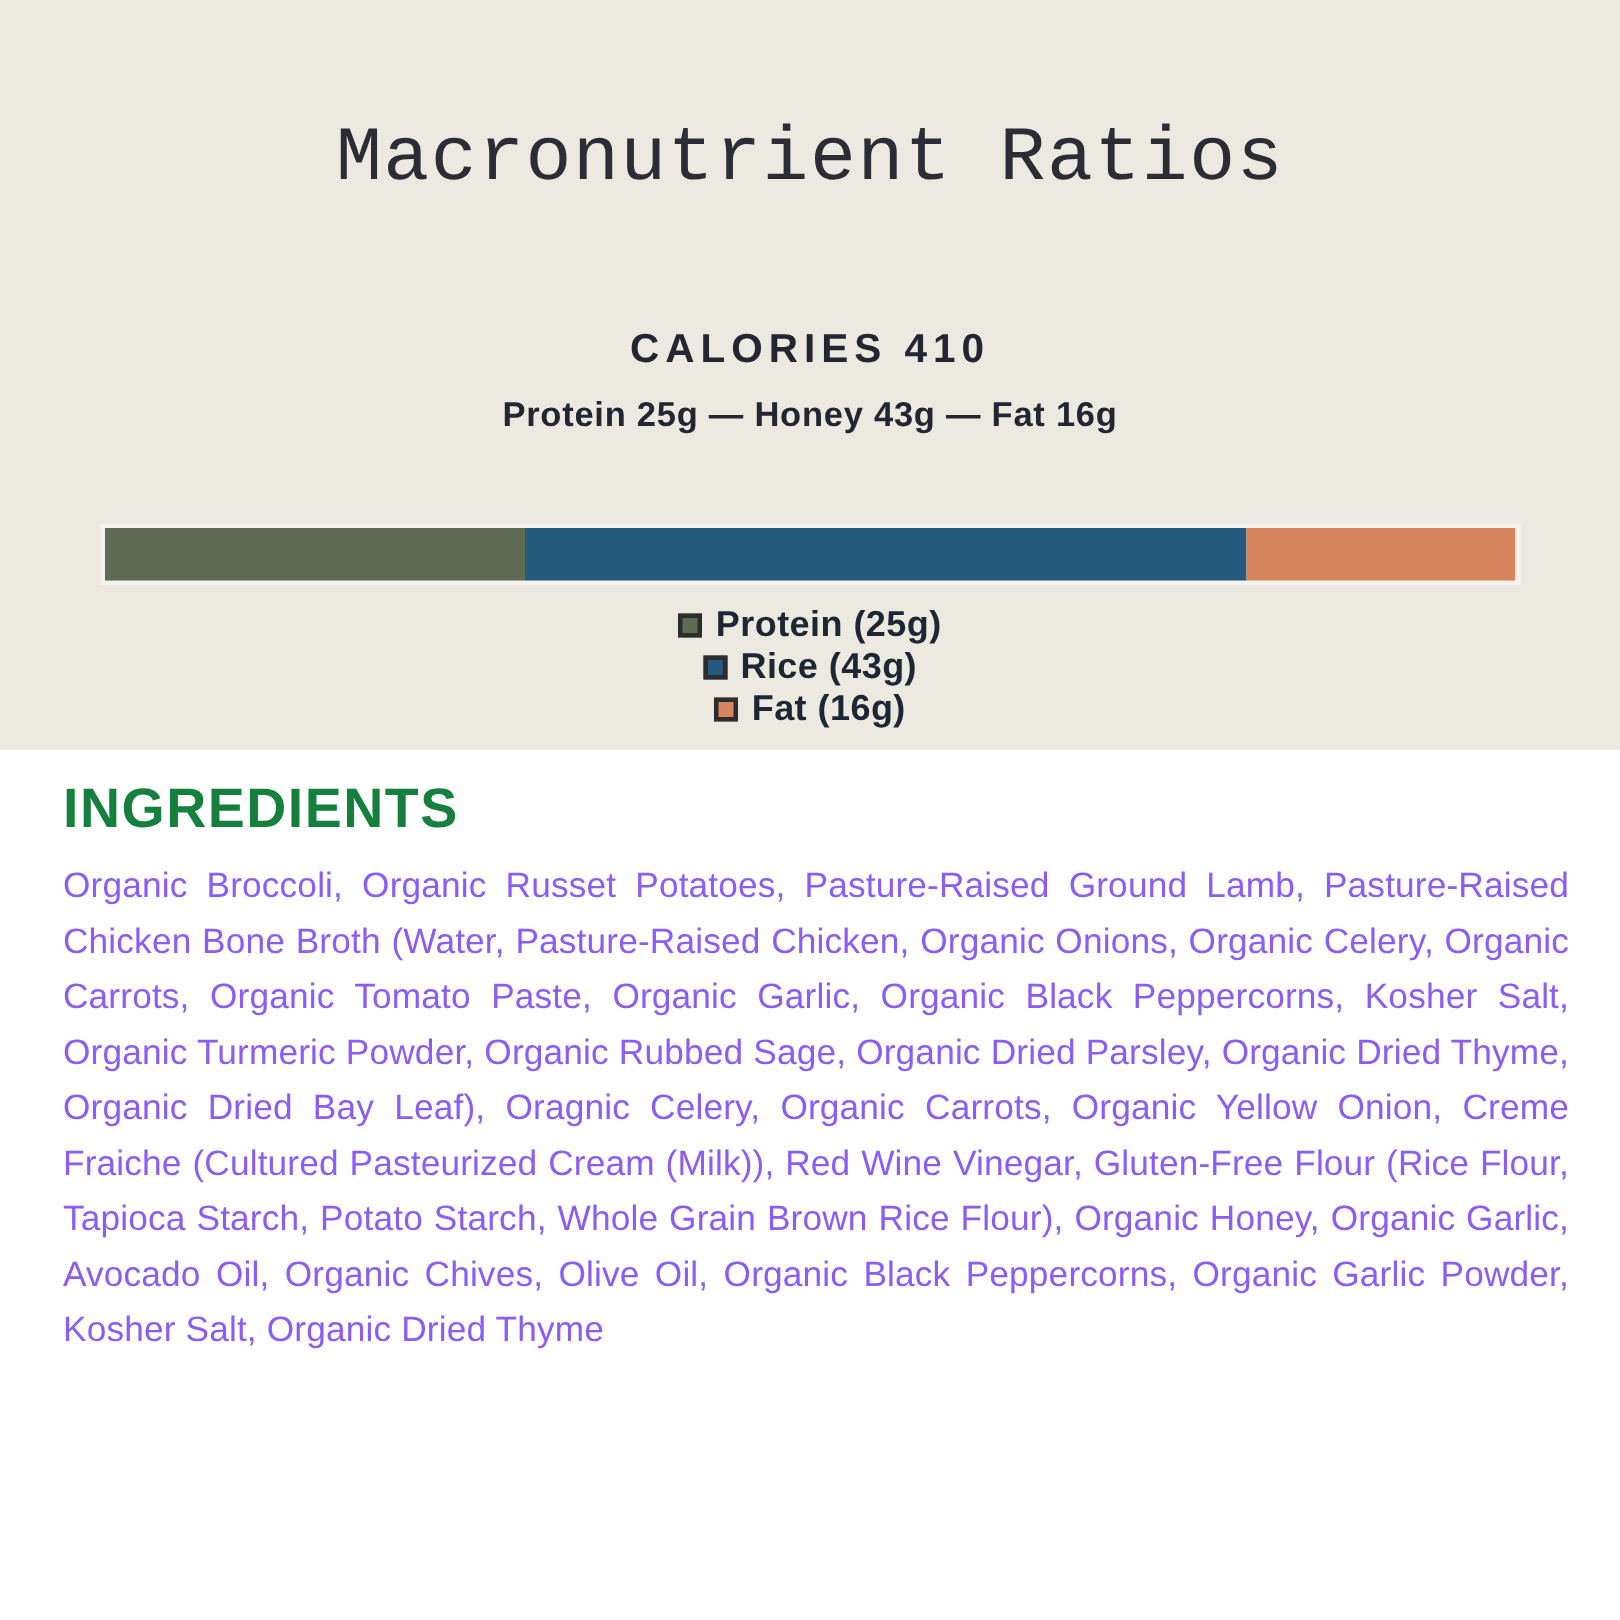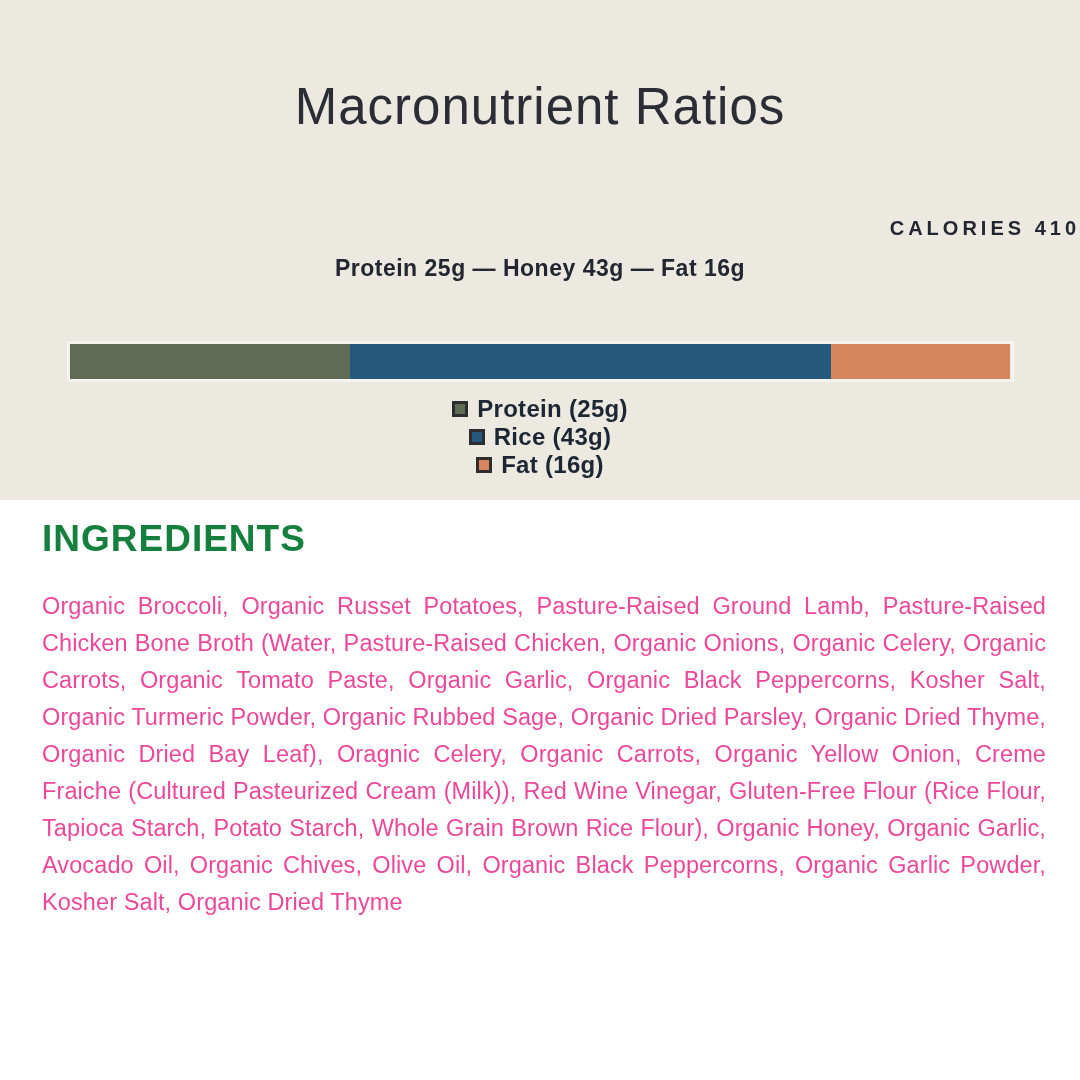--- a/index.html
+++ b/index.html
@@ -6,31 +6,31 @@
   html, body { width: 1080px; height: 1080px; background: #ffffff; }
   body { font-family: "Liberation Sans", sans-serif; color: #1b1b1b; overflow: hidden; }
 
   .nutrition-panel {
     width: 1080px; height: 500px;
     background: #ece9e1;
   }
   .panel-title {
     padding-top: 78px;
     text-align: center;
-    font-family: Liberation Sans, sans-serif;
+    font-family: Liberation Mono, monospace;
     font-weight: 400;
     font-size: 51px;
     line-height: 1.15;
     color: #2c2c35;
     letter-spacing: 1px;
   }
   .calories-line {
     margin-top: 80px;
-    text-align: right;
-    font-size: 20px;
+    text-align: center;
+    font-size: 27px;
     font-weight: 700;
     letter-spacing: 4px;
     color: #232630;
   }
   .macro-line {
     margin-top: 15px;
     text-align: center;
     font-size: 23px;
     font-weight: 700;
     letter-spacing: 0.5px;
@@ -69,26 +69,26 @@
     padding: 18px 34px 0 42px;
     background: #ffffff;
   }
   .ingredients-heading {
     font-size: 37px;
     font-weight: 700;
     letter-spacing: 1px;
     color: #15803d;
   }
   .ingredients-text {
-    margin-top: 28px;
+    margin-top: 12px;
     width: 1004px;
     font-size: 23.5px;
     line-height: 37px;
     text-align: justify;
-    color: #ec4899;
+    color: #8b5cf6;
     letter-spacing: 0.1px;
   }
   .contains-row {
     margin-top: 12px;
     display: flex;
     align-items: baseline;
   }
   .contains-label {
     font-size: 38px;
     font-weight: 700;

